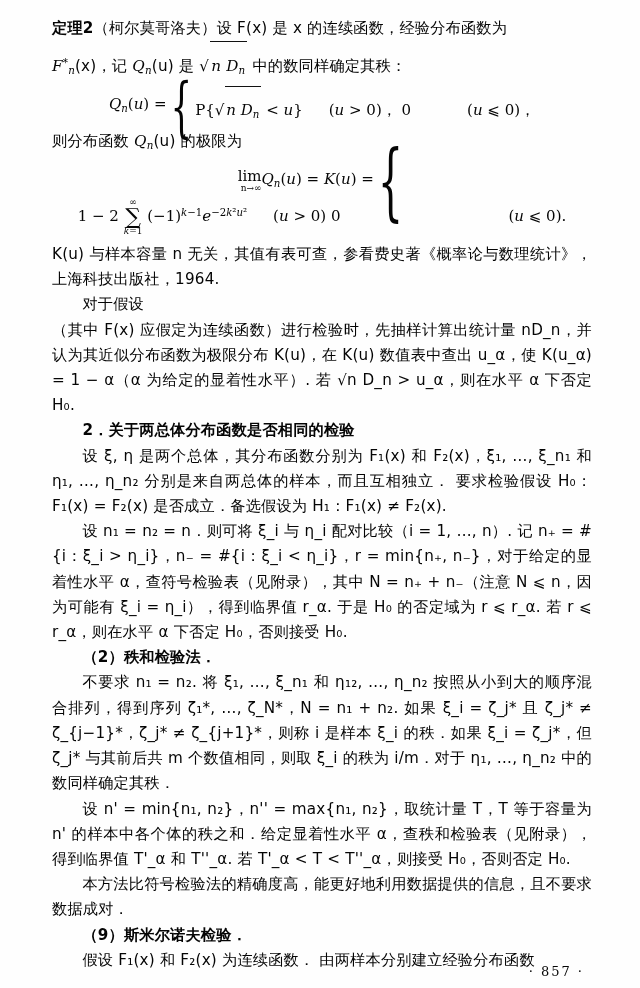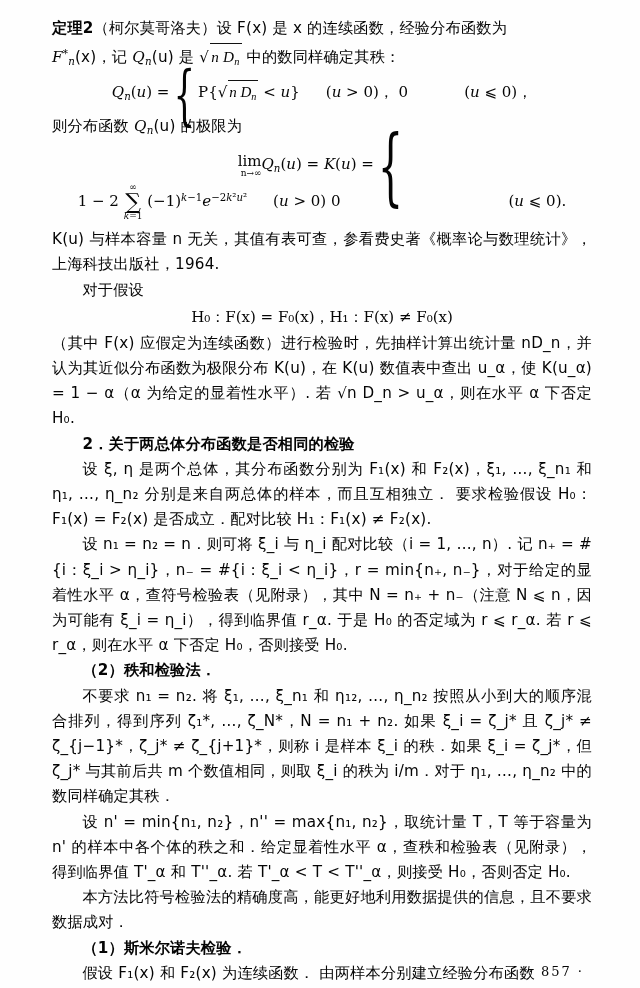--- a/index.html
+++ b/index.html
@@ -85,23 +85,22 @@
     font-size: 0.68em;
     vertical-align: -0.28em;
   }
   sup {
     font-size: 0.68em;
     vertical-align: 0.48em;
   }
   .sqrt {
     display: inline-block;
     border-top: 1px solid #111;
-    padding: 0 2px 0 1px;
+    padding: 12px 2px 0 1px;
     margin-left: 1px;
-    font-family: Liberation Serif, serif;
   }
   .sqrtsym { font-family: "DejaVu Serif", serif; }
   .sum {
     display: inline-block;
     vertical-align: middle;
     text-align: center;
     font-family: "DejaVu Serif", serif;
     line-height: 1;
   }
   .sum .lim { font-size: 9px; display: block; }
@@ -160,39 +159,38 @@
         <span class="row" style="margin-top:20px;"><span class="mr">0</span><span class="cond" style="margin-left:168px;">(<span class="m">u</span> ⩽ 0).</span></span>
       </span>
     </div>
 
     <div class="spacer3"></div>
 
     <div class="para">K(u) 与样本容量 n 无关，其值有表可查，参看费史著《概率论与数理统计》，上海科技出版社，1964.</div>
 
     <div class="para indent2">对于假设</div>
 
-    <div class="eq">H₀：F(x) = F₀(x)，H₁：F(x) ≠ F₀(x)</div>
 
     <div class="para">（其中 F(x) 应假定为连续函数）进行检验时，先抽样计算出统计量 nD_n，并认为其近似分布函数为极限分布 K(u)，在 K(u) 数值表中查出 u_α，使 K(u_α) = 1 − α（α 为给定的显着性水平）. 若 √n D_n &gt; u_α，则在水平 α 下否定 H₀.</div>
 
     <div class="para indent2 bold">2．关于两总体分布函数是否相同的检验</div>
 
-    <div class="para indent2">设 ξ, η 是两个总体，其分布函数分别为 F₁(x) 和 F₂(x)，ξ₁, …, ξ_n₁ 和 η₁, …, η_n₂ 分别是来自两总体的样本，而且互相独立． 要求检验假设 H₀：F₁(x) = F₂(x) 是否成立．配对比较 H₁：F₁(x) ≠ F₂(x).</div>
+    <div class="para indent2">设 ξ, η 是两个总体，其分布函数分别为 F₁(x) 和 F₂(x)，ξ₁, …, ξ_n₁ 和 η₁, …, η_n₂ 分别是来自两总体的样本，而且互相独立． 要求检验假设 H₀：F₁(x) = F₂(x) 是否成立．备选假设为 H₁：F₁(x) ≠ F₂(x).</div>
 
 
     <div class="para indent2">设 n₁ = n₂ = n．则可将 ξ_i 与 η_i 配对比较（i = 1, …, n）. 记 n₊ = #{i：ξ_i &gt; η_i}，n₋ = #{i：ξ_i &lt; η_i}，r = min{n₊, n₋}，对于给定的显着性水平 α，查符号检验表（见附录），其中 N = n₊ + n₋（注意 N ⩽ n，因为可能有 ξ_i = η_i），得到临界值 r_α. 于是 H₀ 的否定域为 r ⩽ r_α. 若 r ⩽ r_α，则在水平 α 下否定 H₀，否则接受 H₀.</div>
 
     <div class="para indent2 bold">（2）秩和检验法．</div>
 
     <div class="para indent2">不要求 n₁ = n₂. 将 ξ₁, …, ξ_n₁ 和 η₁₂, …, η_n₂ 按照从小到大的顺序混合排列，得到序列 ζ₁*, …, ζ_N*，N = n₁ + n₂. 如果 ξ_i = ζ_j* 且 ζ_j* ≠ ζ_{j−1}*，ζ_j* ≠ ζ_{j+1}*，则称 i 是样本 ξ_i 的秩．如果 ξ_i = ζ_j*，但 ζ_j* 与其前后共 m 个数值相同，则取 ξ_i 的秩为 i/m．对于 η₁, …, η_n₂ 中的数同样确定其秩．</div>
 
     <div class="para indent2">设 n' = min{n₁, n₂}，n'' = max{n₁, n₂}，取统计量 T，T 等于容量为 n' 的样本中各个体的秩之和．给定显着性水平 α，查秩和检验表（见附录），得到临界值 T'_α 和 T''_α. 若 T'_α &lt; T &lt; T''_α，则接受 H₀，否则否定 H₀.</div>
 
     <div class="para indent2">本方法比符号检验法的精确度高，能更好地利用数据提供的信息，且不要求数据成对．</div>
 
-    <div class="para indent2 bold">（1）斯米尔诺夫检验．</div>
+    <div class="para indent2 bold">（9）斯米尔诺夫检验．</div>
 
     <div class="para indent2">假设 F₁(x) 和 F₂(x) 为连续函数． 由两样本分别建立经验分布函数</div>
 
   </div>
 
   <div class="pagenum dot">· 857 ·</div>
 </div>
 
 </body></html>

